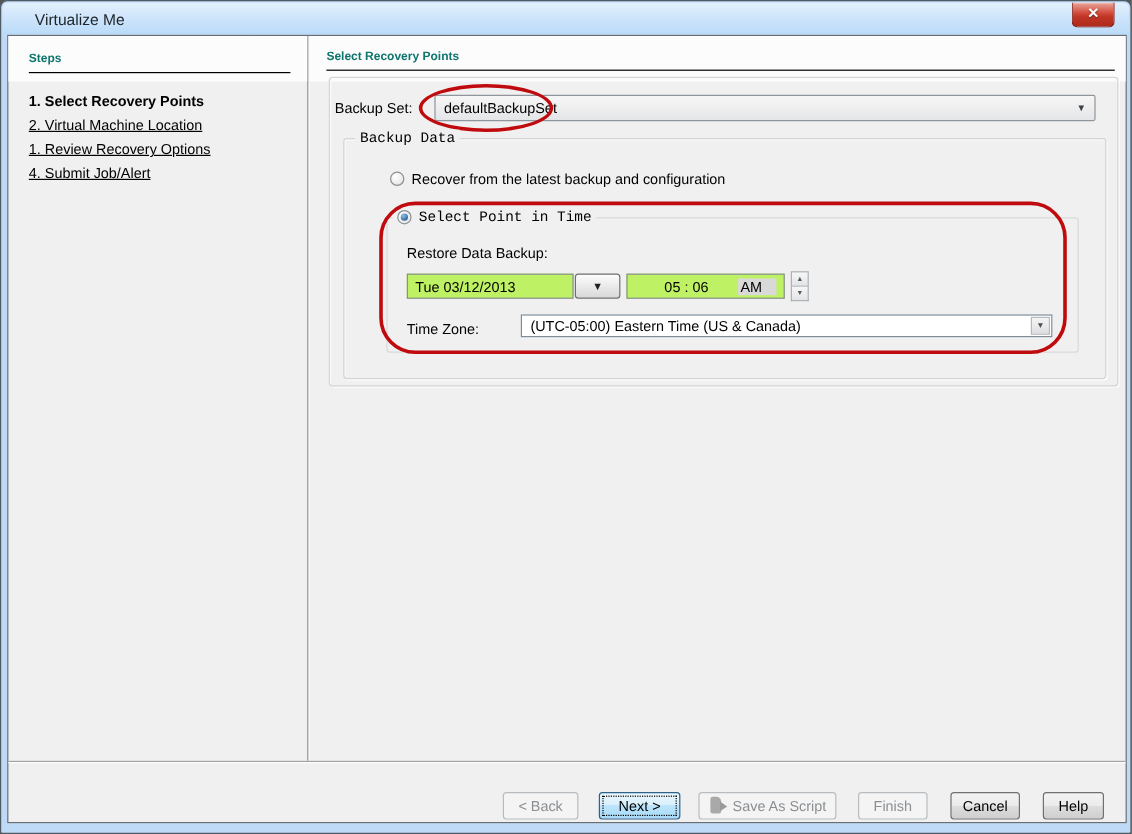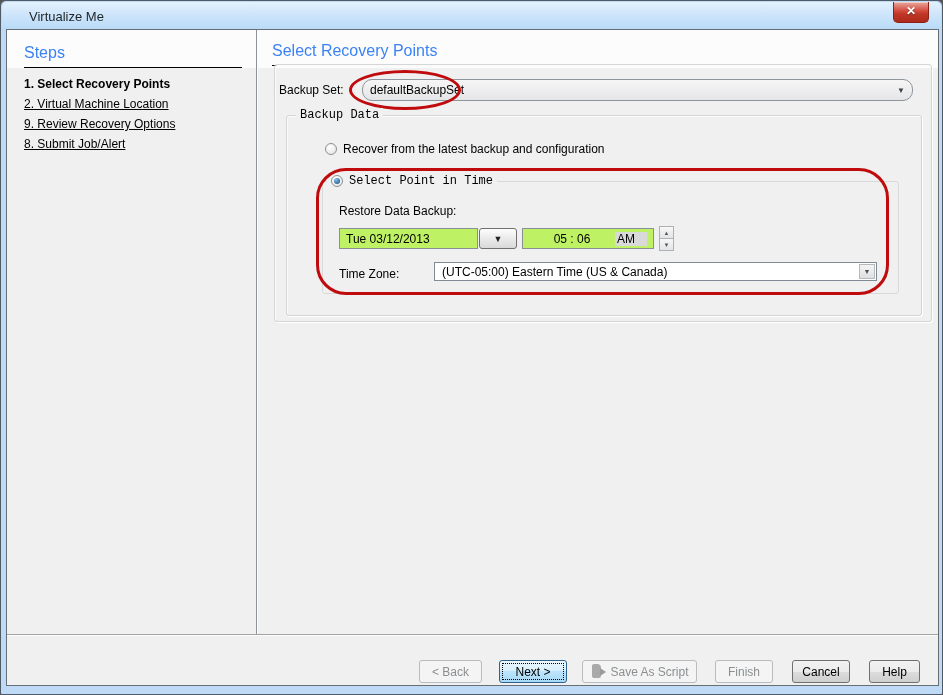--- a/index.html
+++ b/index.html
@@ -32,21 +32,21 @@
     cursor:pointer;
   }
   
   .content {
     position:absolute; left:5px; top:28px; width:933px; height:657px;
     background:#f0f0f0;
     border:1px solid #666e76;
   }
   .panel-header { position:absolute; top:0; height:38px; background:#fcfcfc; }
   .panel-header h3 {
-    font-size:16px; font-weight:normal; color:#3b82f6;
+    font-size:10px; font-weight:bold; color:#0f766e;
     padding-bottom:5px; border-bottom:1px solid #000;
   }
   
   .sidebar { position:absolute; left:0; top:0; width:250px; height:604px; border-right:1px solid #8d9298; box-shadow:1px 0 0 #fff; }
   .sidebar .panel-header { left:0; width:250px; }
   .sidebar .panel-header h3 { margin:14px 14px 0 17px; }
   .steps { position:absolute; left:17px; top:48px; right:8px; }
   .step { font-size:12px; color:#000; margin-bottom:8px; line-height:12px; }
   .step.current { font-weight:bold; }
   .step.link { text-decoration:underline; cursor:pointer; }
@@ -183,34 +183,34 @@
 
   <div class="content">
 
     <div class="sidebar">
       <div class="panel-header" style="left:0;width:249px;">
         <h3>Steps</h3>
       </div>
       <div class="steps">
         <div class="step current">1. Select Recovery Points</div>
         <div class="step link">2. Virtual Machine Location</div>
-        <div class="step link">9. Review Recovery Options</div>
-        <div class="step link">8. Submit Job/Alert</div>
+        <div class="step link">1. Review Recovery Options</div>
+        <div class="step link">4. Submit Job/Alert</div>
       </div>
     </div>
 
     <div class="main">
       <div class="panel-header">
         <h3>Select Recovery Points</h3>
       </div>
 
       <div class="groupbox outer-group">
 
         <span class="lbl" style="left:4px;top:18px;">Backup Set:</span>
-        <div class="combo" style="left:87px;top:14px;width:551px;border-radius:10px;">
+        <div class="combo" style="left:87px;top:14px;width:551px;">
           <span>defaultBackupSet</span>
           <span class="arrow">▼</span>
         </div>
         <div class="red-ellipse" style="left:74px;top:5px;width:112px;height:40px;"></div>
 
         <div class="groupbox bd-group">
           <span class="grouplegend">Backup Data</span>
 
           <div class="radio-row" style="left:38px;top:26px;">
             <span class="radio"></span>

